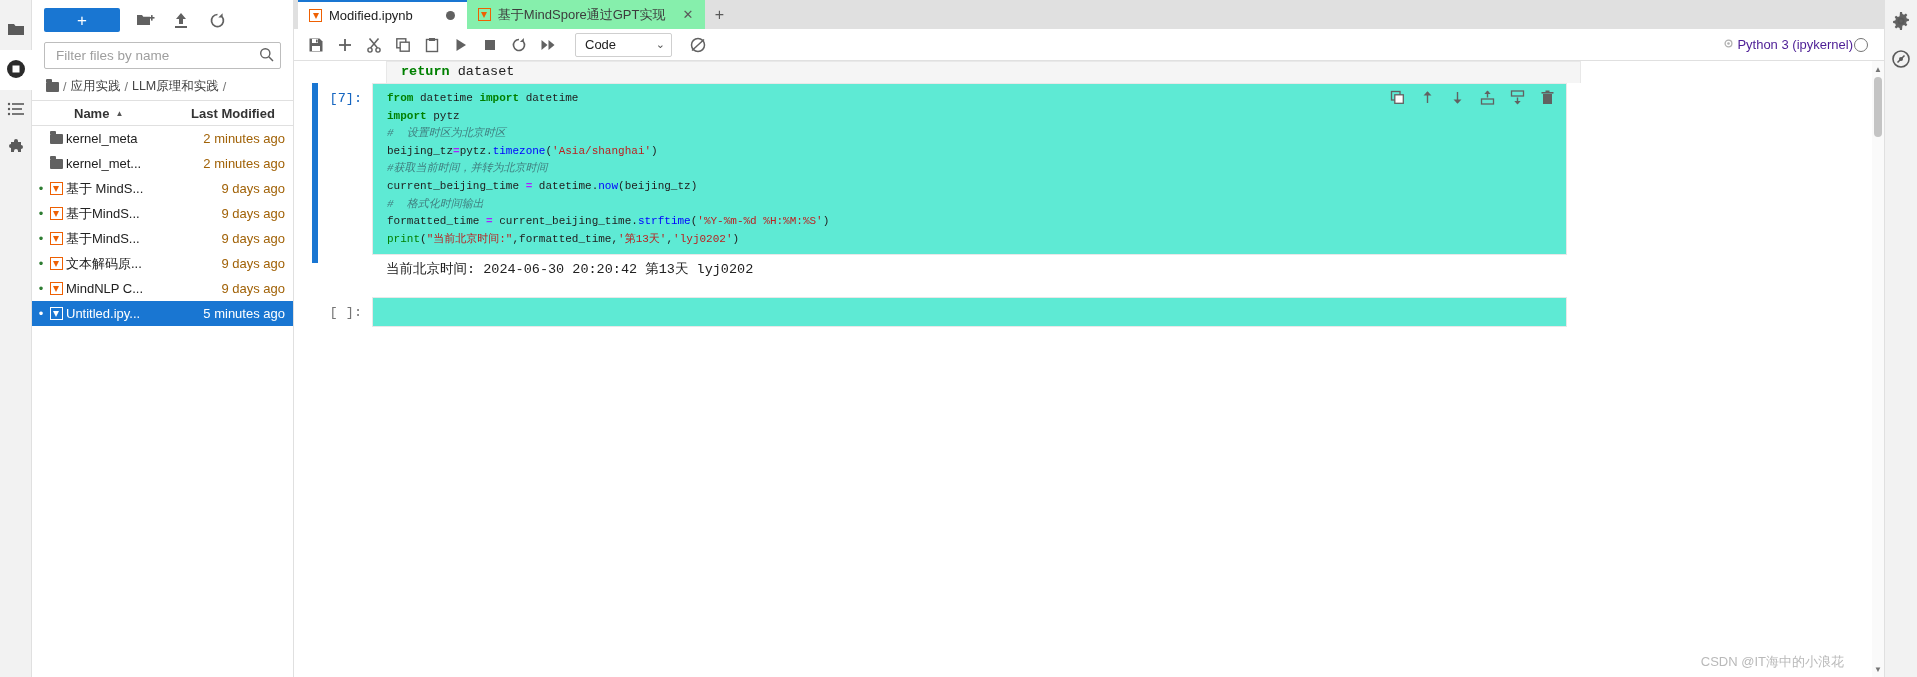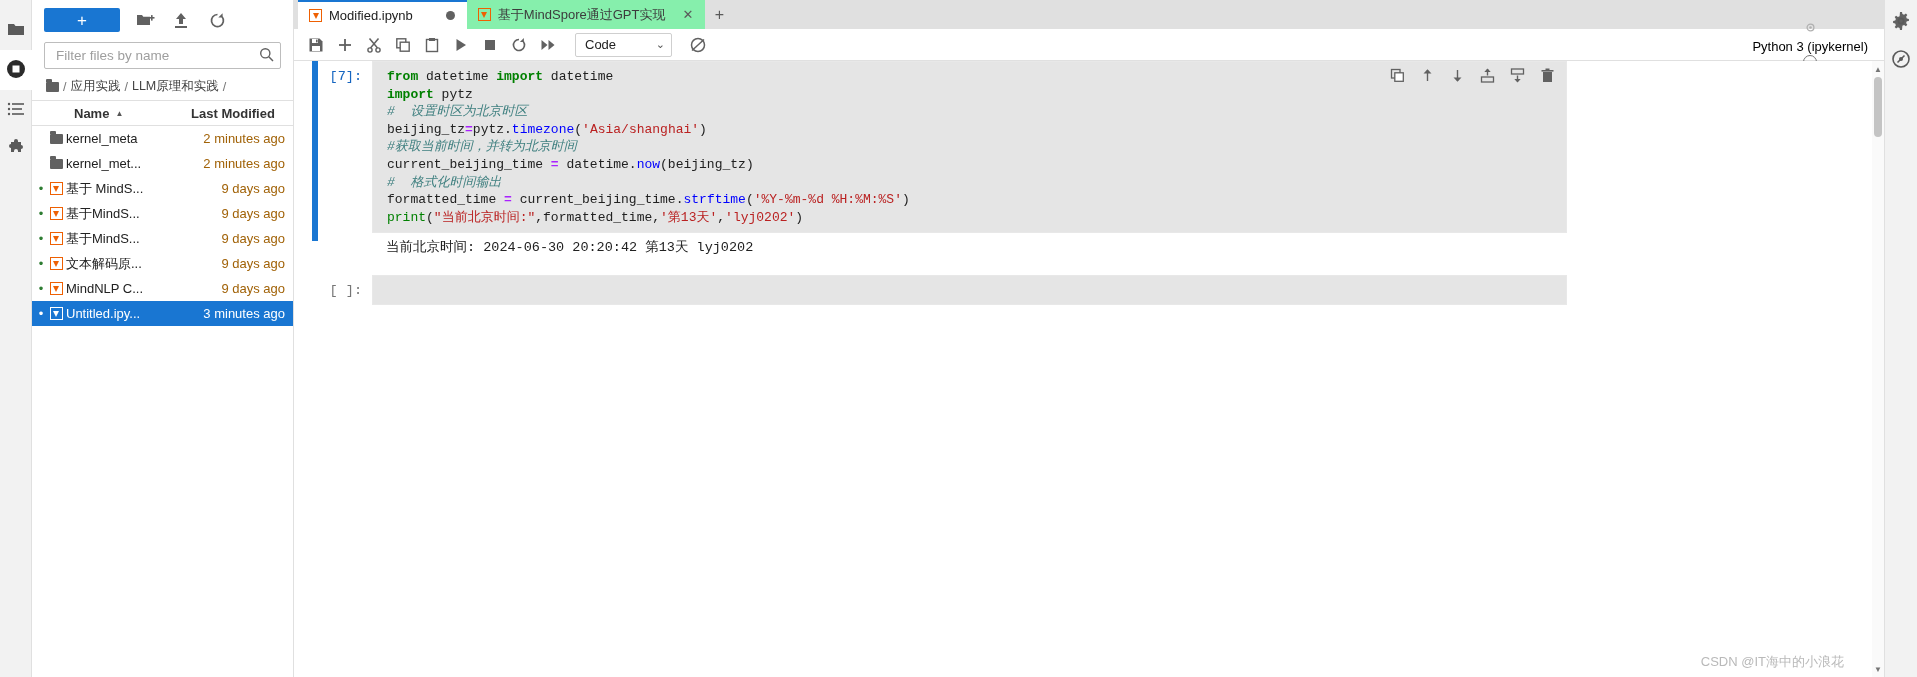--- a/index.html
+++ b/index.html
@@ -147,21 +147,21 @@
     color: #616161; cursor: pointer;
   }
   .celltype-select {
     margin-left: 12px; width: 97px; height: 24px;
     border: 1px solid #cfcfcf; border-radius: 2px; background: #fff;
     display: flex; align-items: center; justify-content: space-between;
     padding: 0 6px 0 9px; font-size: 13px; color: #212121; cursor: pointer;
   }
   .kernel-area {
     margin-left: auto; display: flex; align-items: center; gap: 1px;
-    padding-right: 16px; font-size: 13px; color: #000000; flex-direction: column;
+    padding-right: 16px; font-size: 13px; color: #4c1d95;
   }
   .kernel-circle { width: 14px; height: 14px; border: 1.6px solid #757575; border-radius: 50%; }
 
   .nb-body { flex: 1; position: relative; overflow: hidden; background: #fff; display: flex; }
   .nb-scroll { flex: 1; position: relative; padding-top: 0; }
 
   .partial-cell {
     margin: 0 0 0 92px; width: 1195px; background: #f5f5f5;
     border: 1px solid #e8e8e8; border-bottom: none;
     height: 22px; padding: 0 0 0 14px; overflow: hidden;
@@ -172,23 +172,23 @@
   .active-bar {
     position: absolute; left: 14px; top: 0; width: 6px; background: #1976d2;
   }
   .prompt {
     width: 74px; min-width: 74px; text-align: right; padding-right: 10px;
     font-family: "Liberation Mono", monospace; font-size: 13.5px;
     color: #1565c0; padding-top: 8px;
   }
   .prompt.empty { color: #757575; }
   .input-area {
-    width: 1195px; background: #e5e5e5; border: 1px solid #e8e8e8;
+    width: 1195px; background: #5eead4; border: 1px solid #e8e8e8;
     padding: 6px 10px 6px 14px;
-    font-family: "Liberation Mono", monospace; font-size: 13px; line-height: 17.6px;
+    font-family: "Liberation Mono", monospace; font-size: 11px; line-height: 17.6px;
     white-space: pre; position: relative;
   }
   .empty-input { height: 30px; }
   .kw { color: #008000; font-weight: bold; }
   .bi { color: #008000; }
   .cm { color: #408080; font-style: italic; }
   .st { color: #ba2121; }
   .fn { color: #0000ff; }
   .op { color: #aa22ff; font-weight: bold; }
   .txt { color: #212121; }
@@ -370,21 +370,21 @@
           </span>
           <span class="fname">MindNLP C...</span>
           <span class="fmod">9 days ago</span>
         </div>
         <div class="fb-row selected">
           <span class="dot">•</span>
           <span class="ficon">
             <span class="nb-glyph"></span>
           </span>
           <span class="fname">Untitled.ipy...</span>
-          <span class="fmod">3 minutes ago</span>
+          <span class="fmod">5 minutes ago</span>
         </div>
       </div>
   </div>
 
   <div class="main">
     <div class="tabbar" id="tabbar">
         <div class="tab active">
           <span>
             <span class="nb-glyph"></span>
           </span>
@@ -475,20 +475,23 @@
               <circle cx="7.5" cy="7.5" r="1.3" fill="#b0b0b0"></circle>
             </svg>
         </span>
         <span>Python 3 (ipykernel)</span>
         <span class="kernel-circle"></span>
       </div>
     </div>
 
     <div class="nb-body">
       <div class="nb-scroll">
+        <div class="partial-cell">
+          <span class="kw">return</span><span class="txt"> dataset</span>
+        </div>
         <div id="cells">
             <div class="cell-wrap" style="margin-bottom: 14px;">
               <div class="cell-row">
                 <div class="prompt">[7]:</div>
                 <div class="input-area"><div><span class="kw">from</span><span class="txt"> datetime </span><span class="kw">import</span><span class="txt"> datetime</span></div><div><span class="kw">import</span><span class="txt"> pytz</span></div><div><span class="cm">#  设置时区为北京时区</span></div><div><span class="txt">beijing_tz</span><span class="op">=</span><span class="txt">pytz.</span><span class="fn">timezone</span><span class="txt">(</span><span class="st">'Asia/shanghai'</span><span class="txt">)</span></div><div><span class="cm">#获取当前时间，并转为北京时间</span></div><div><span class="txt">current_beijing_time </span><span class="op">=</span><span class="txt"> datetime.</span><span class="fn">now</span><span class="txt">(beijing_tz)</span></div><div><span class="cm">#  格式化时间输出</span></div><div><span class="txt">formatted_time </span><span class="op">=</span><span class="txt"> current_beijing_time.</span><span class="fn">strftime</span><span class="txt">(</span><span class="st">'%Y-%m-%d %H:%M:%S'</span><span class="txt">)</span></div><div><span class="bi">print</span><span class="txt">(</span><span class="st">"当前北京时间:"</span><span class="txt">,formatted_time,</span><span class="st">'第13天'</span><span class="txt">,</span><span class="st">'lyj0202'</span><span class="txt">)</span></div><div class="cell-toolbar"><div class="ct-btn"><svg width="15" height="15" viewBox="0 0 15 15">
                         <rect x="1.5" y="1.5" width="8.5" height="8.5" stroke="#616161" stroke-width="1.3" fill="none"></rect>
                         <rect x="4.8" y="4.8" width="8.5" height="8.5" stroke="#616161" stroke-width="1.3" fill="#fff"></rect>
                       </svg></div><div class="ct-btn"><svg width="15" height="15" viewBox="0 0 15 15">
                         <line x1="7.5" y1="13" x2="7.5" y2="2" stroke="#616161" stroke-width="1.4"></line>
                         <path d="M7.5 1.2l4 4.3h-8z" fill="#616161"></path>

